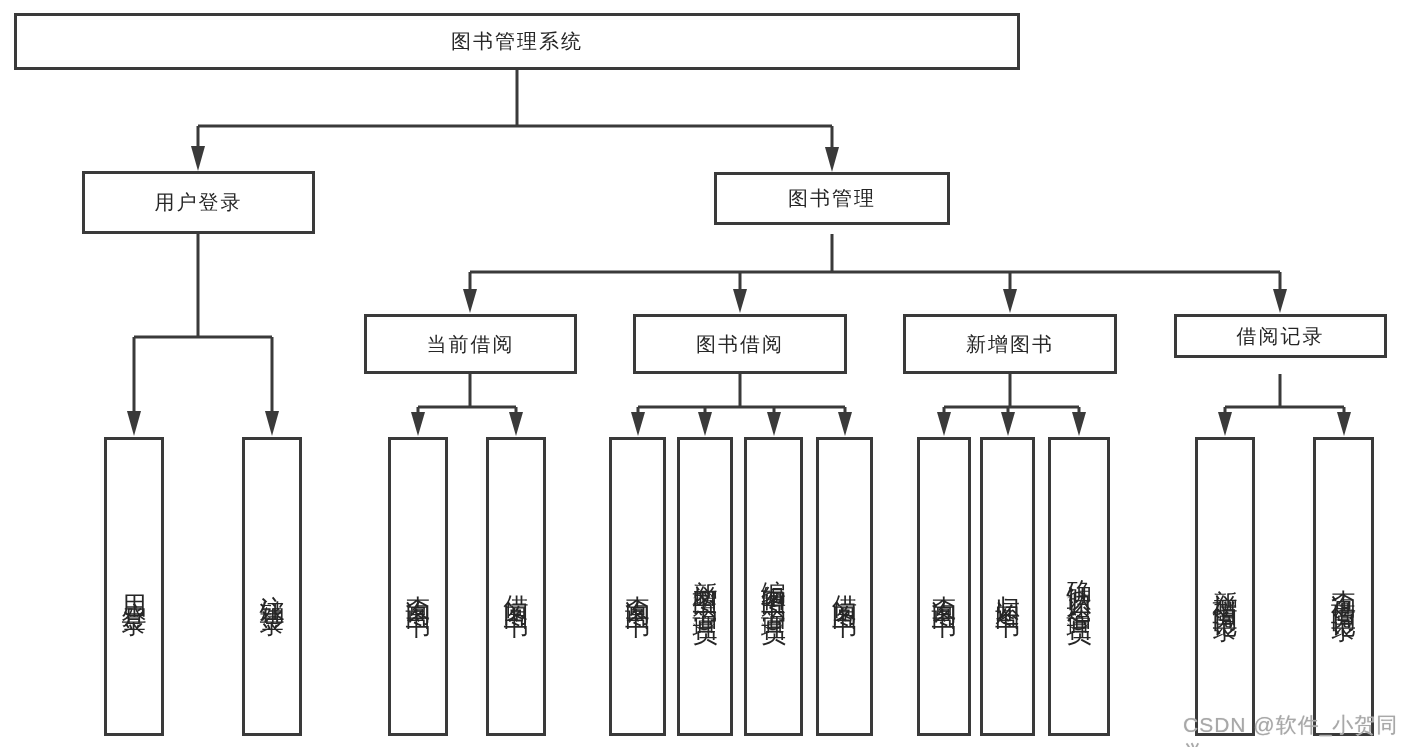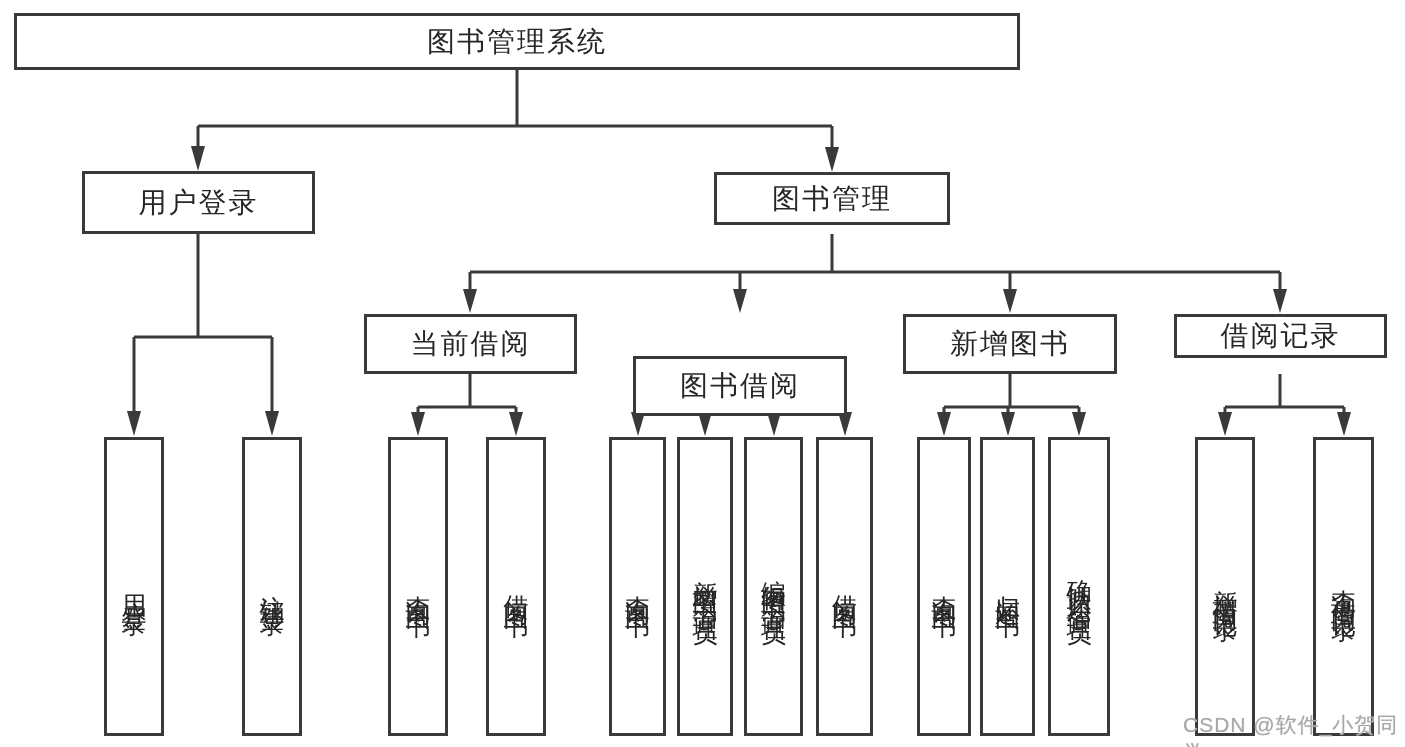--- a/index.html
+++ b/index.html
@@ -19,21 +19,21 @@
   }
   .node {
     position: absolute;
     box-sizing: border-box;
     border: 3px solid #3a3a3a;
     background: #ffffff;
     display: flex;
     align-items: center;
     justify-content: center;
     color: #262626;
-    font-size: 28px;
+    font-size: 20px;
     letter-spacing: 2px;
     z-index: 2;
     white-space: nowrap;
   }
   .vnode {
     writing-mode: vertical-rl;
     text-orientation: mixed;
     font-size: 25px;
     letter-spacing: 6px;
     line-height: 1;
@@ -94,21 +94,21 @@
       <polygon points="1337,412 1351,412 1344,436"></polygon>
     </g>
   </svg>
 
   <div class="node" style="left:14px; top:13px; width:1006px; height:57px;">图书管理系统</div>
 
   <div class="node" style="left:82px; top:171px; width:233px; height:63px;">用户登录</div>
   <div class="node" style="left:714px; top:172px; width:236px; height:53px;">图书管理</div>
 
   <div class="node" style="left:364px; top:314px; width:213px; height:60px;">当前借阅</div>
-  <div class="node" style="left:633px; top:314px; width:214px; height:60px;margin-top:42px;">图书借阅</div>
+  <div class="node" style="left:633px; top:314px; width:214px; height:60px;">图书借阅</div>
   <div class="node" style="left:903px; top:314px; width:214px; height:60px;">新增图书</div>
   <div class="node" style="left:1174px; top:314px; width:213px; height:44px;">借阅记录</div>
 
   <div class="node vnode" style="left:104px; top:437px; width:60px; height:299px;">用户登录</div>
   <div class="node vnode" style="left:242px; top:437px; width:60px; height:299px;">注销登录</div>
 
   <div class="node vnode" style="left:388px; top:437px; width:60px; height:299px;">查询图书</div>
   <div class="node vnode" style="left:486px; top:437px; width:60px; height:299px;">借阅图书</div>
 
   <div class="node vnode" style="left:609px; top:437px; width:57px; height:299px;">查询图书</div>

